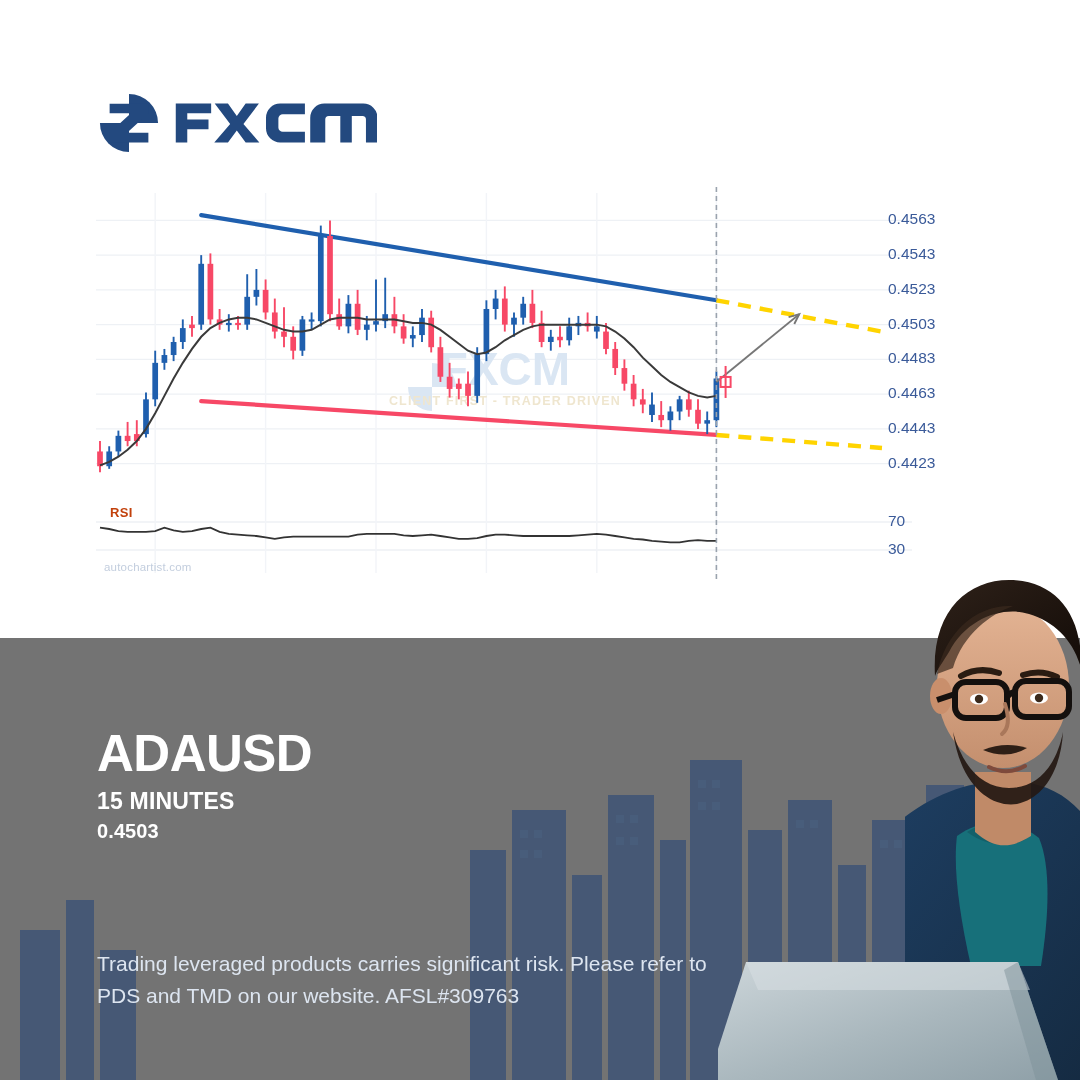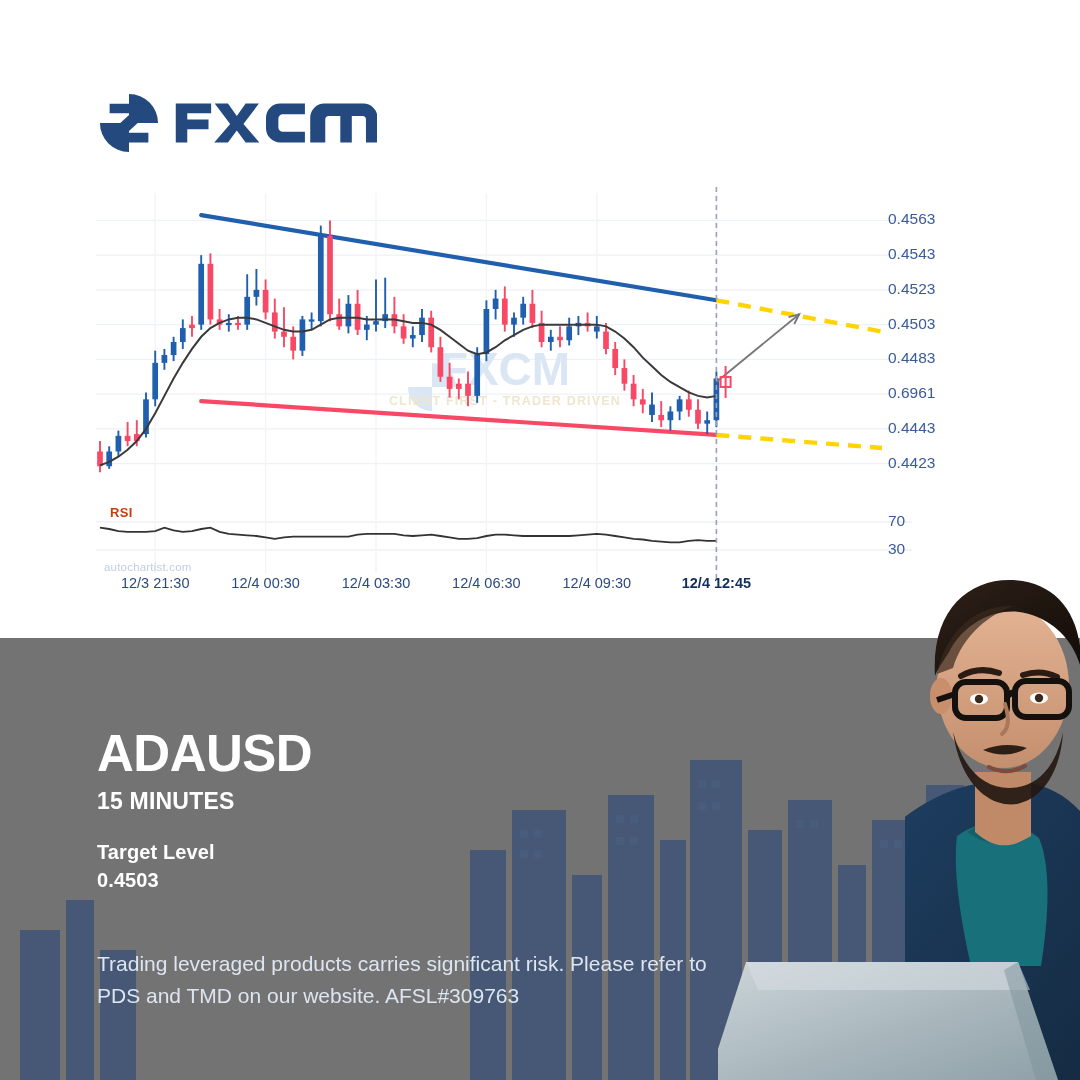--- a/index.html
+++ b/index.html
@@ -299,35 +299,27 @@
         <line x1="716.4" y1="2" x2="716.4" y2="394" stroke="#9aa3ae" stroke-width="1.6" stroke-dasharray="5 4"></line>
       </g>
   </svg>
 
   <div id="axis-labels-y">
       <div class="y-tick" style="top: 25.375px;">0.4563</div>
       <div class="y-tick" style="top: 60.125px;">0.4543</div>
       <div class="y-tick" style="top: 94.875px;">0.4523</div>
       <div class="y-tick" style="top: 129.625px;">0.4503</div>
       <div class="y-tick" style="top: 164.375px;">0.4483</div>
-      <div class="y-tick" style="top: 199.125px;">0.6961</div>
+      <div class="y-tick" style="top: 199.125px;">0.4463</div>
       <div class="y-tick" style="top: 233.875px;">0.4443</div>
       <div class="y-tick" style="top: 268.625px;">0.4423</div>
       <div class="y-tick" style="top: 327px;">70</div>
       <div class="y-tick" style="top: 355px; text-align: right;">30</div>
     </div>
 
-  <div id="axis-labels-x">
-      <div class="x-tick" style="left: 155.2px;">12/3 21:30</div>
-      <div class="x-tick" style="left: 265.6px;">12/4 00:30</div>
-      <div class="x-tick" style="left: 376px;">12/4 03:30</div>
-      <div class="x-tick" style="left: 486.4px;">12/4 06:30</div>
-      <div class="x-tick" style="left: 596.8px;">12/4 09:30</div>
-      <div class="x-tick current" style="left: 716.4px;">12/4 12:45</div>
-    </div>
 
   <div id="rsi-label">RSI</div>
   <div id="autochartist-watermark">autochartist.com</div>
 </div>
 
 <div id="info-panel">
 
   <svg id="skyline" viewBox="0 0 1080 380" preserveAspectRatio="none">
     <g fill="#1b3f78">
       <rect x="470" y="150" width="36" height="230"></rect>
@@ -365,21 +357,20 @@
       <rect x="880" y="140" width="8" height="8"></rect>
         <rect x="894" y="140" width="8" height="8"></rect>
       <rect x="934" y="105" width="8" height="8"></rect>
         <rect x="948" y="105" width="8" height="8"></rect>
     </g>
   </svg>
 
   <div id="pair-block">
     <div id="pair-symbol">ADAUSD</div>
     <div id="pair-timeframe">15 MINUTES</div>
-    <div id="target-label">Target Level</div>
     <div id="target-value">0.4503</div>
   </div>
 
 
   <div id="disclaimer">Trading leveraged products carries significant risk. Please refer to PDS and TMD on our website. AFSL#309763</div>
 </div>
 
 <svg id="photo-person" viewBox="0 0 185 544" preserveAspectRatio="none">
   <defs>
     <clipPath id="clipPerson">

